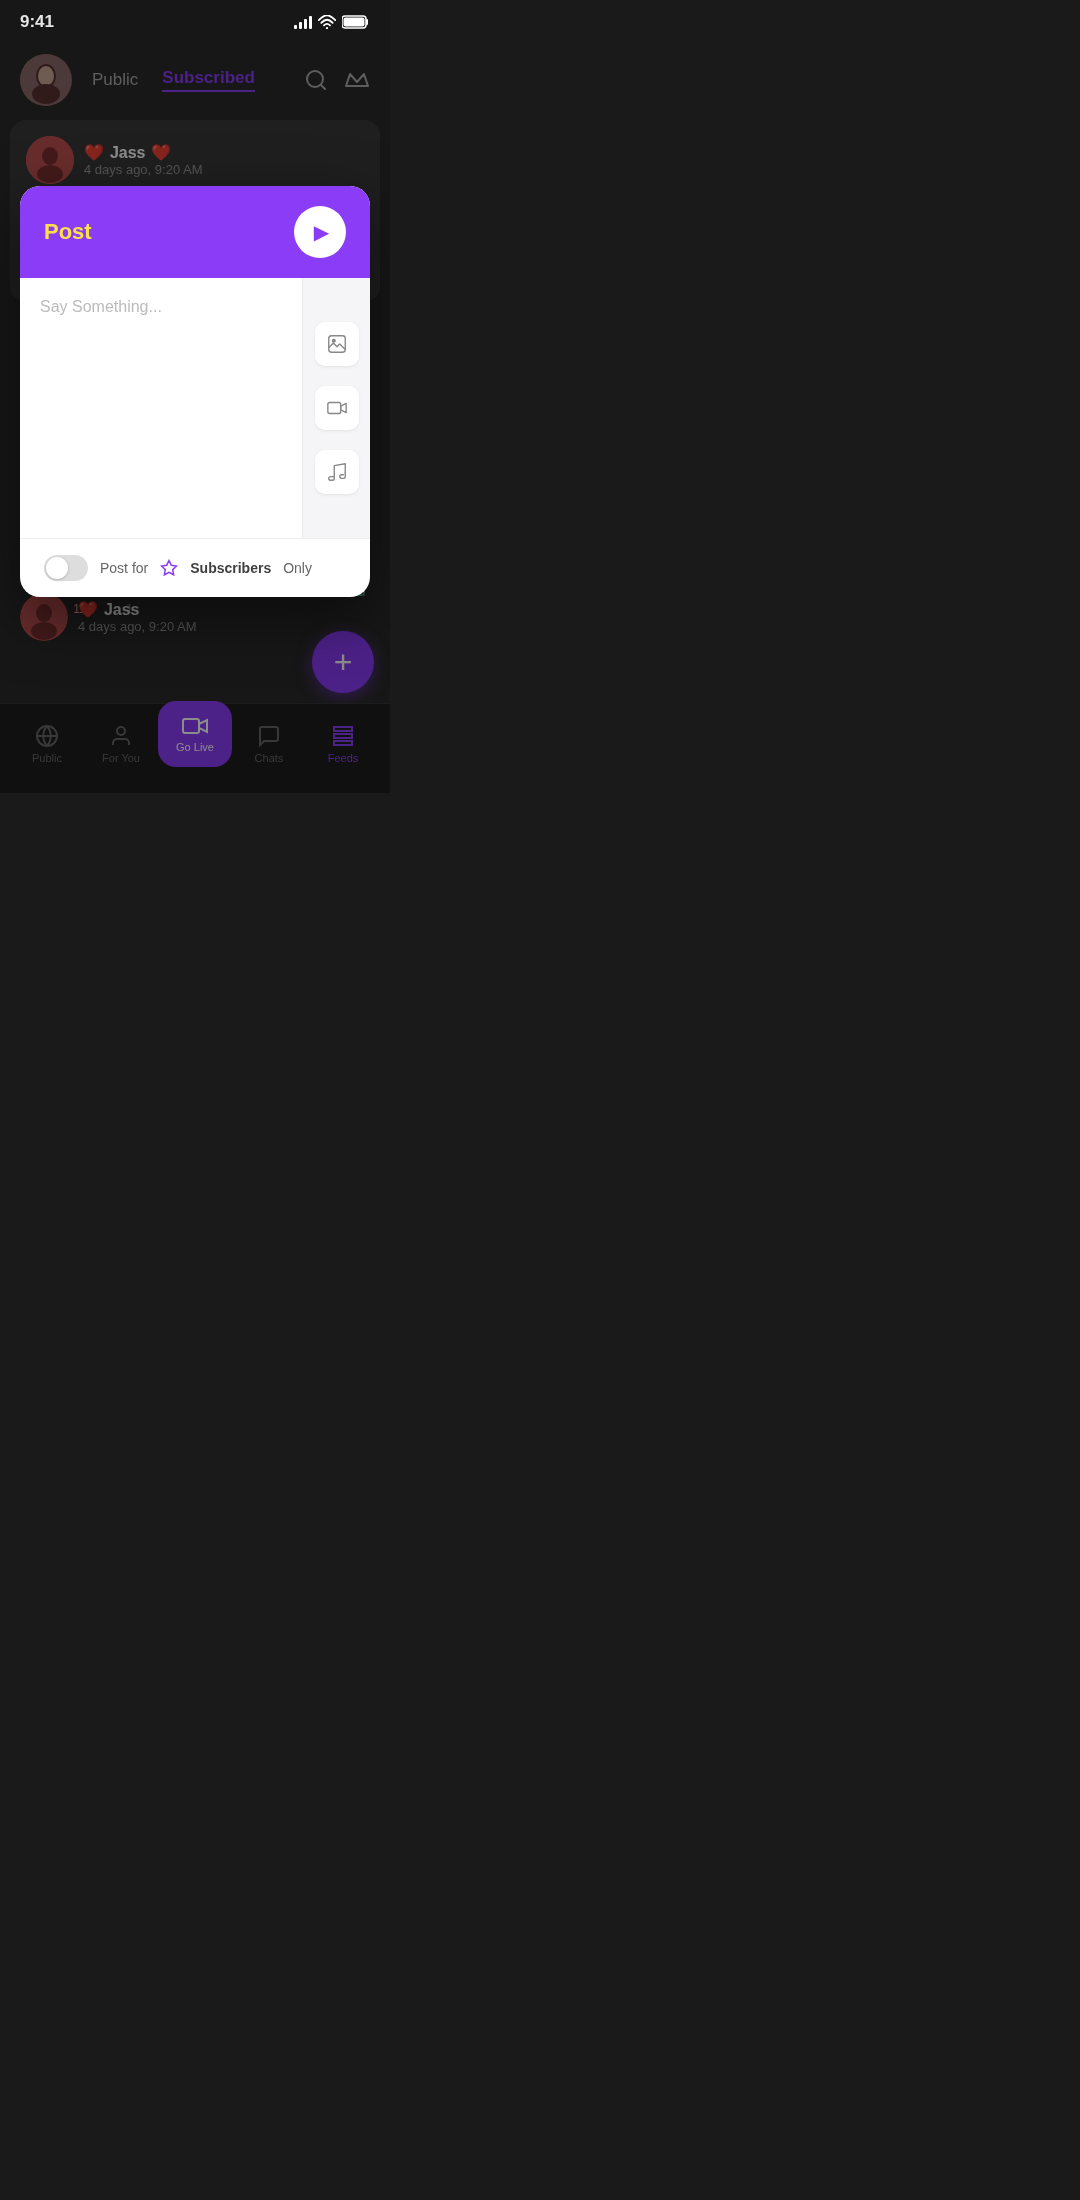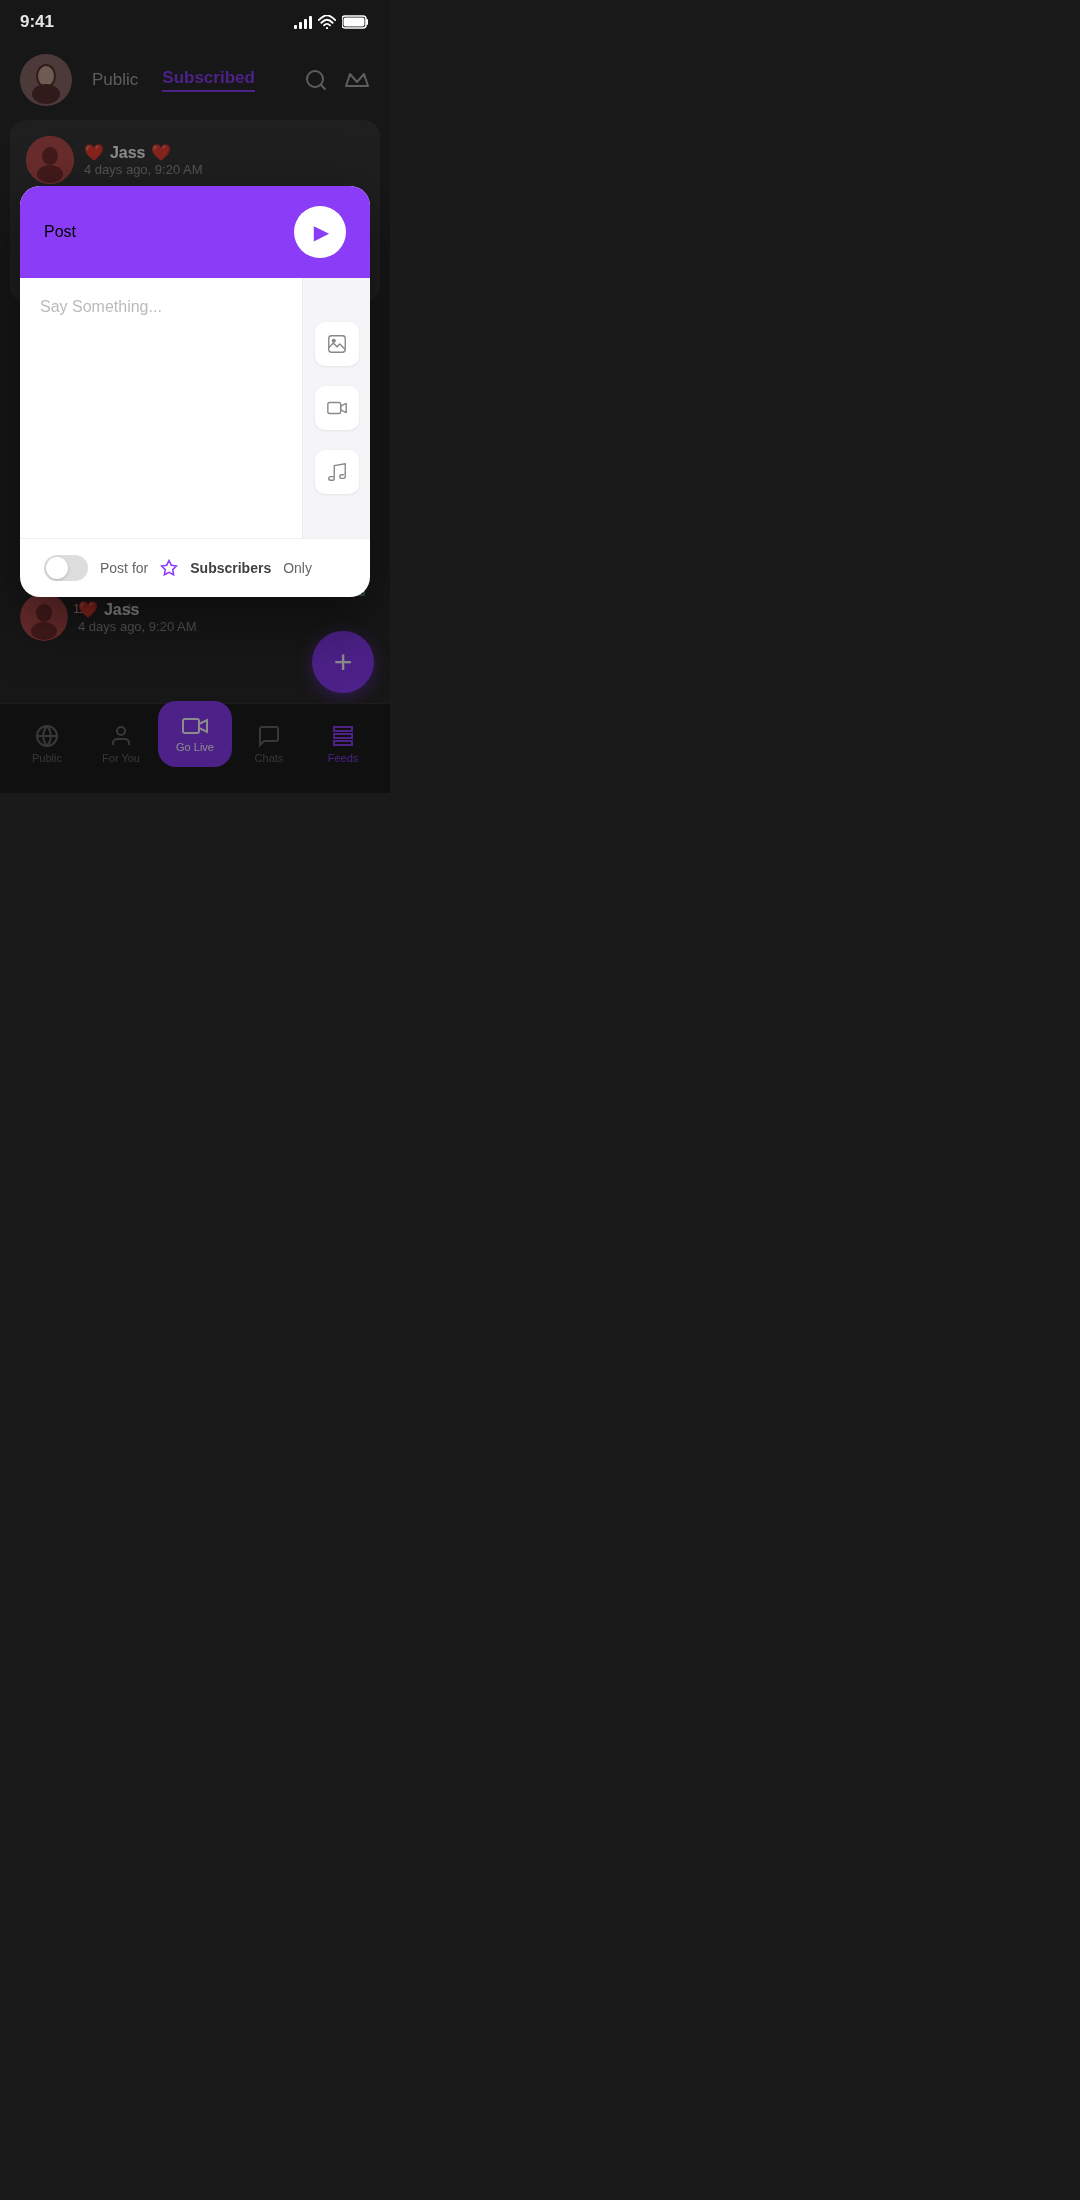--- a/index.html
+++ b/index.html
@@ -164,23 +164,23 @@
     }
 
     .modal-header {
       background: #8B3CF7;
       padding: 20px 24px;
       display: flex;
       align-items: center;
       justify-content: space-between;
     }
     .modal-title {
-      font-size: 16px;
-      font-weight: 400;
-      color: #000000;
+      font-size: 22px;
+      font-weight: 700;
+      color: #fde047;
     }
     .modal-send-btn {
       width: 52px;
       height: 52px;
       border-radius: 50%;
       background: white;
       display: flex;
       align-items: center;
       justify-content: center;
       cursor: pointer;

